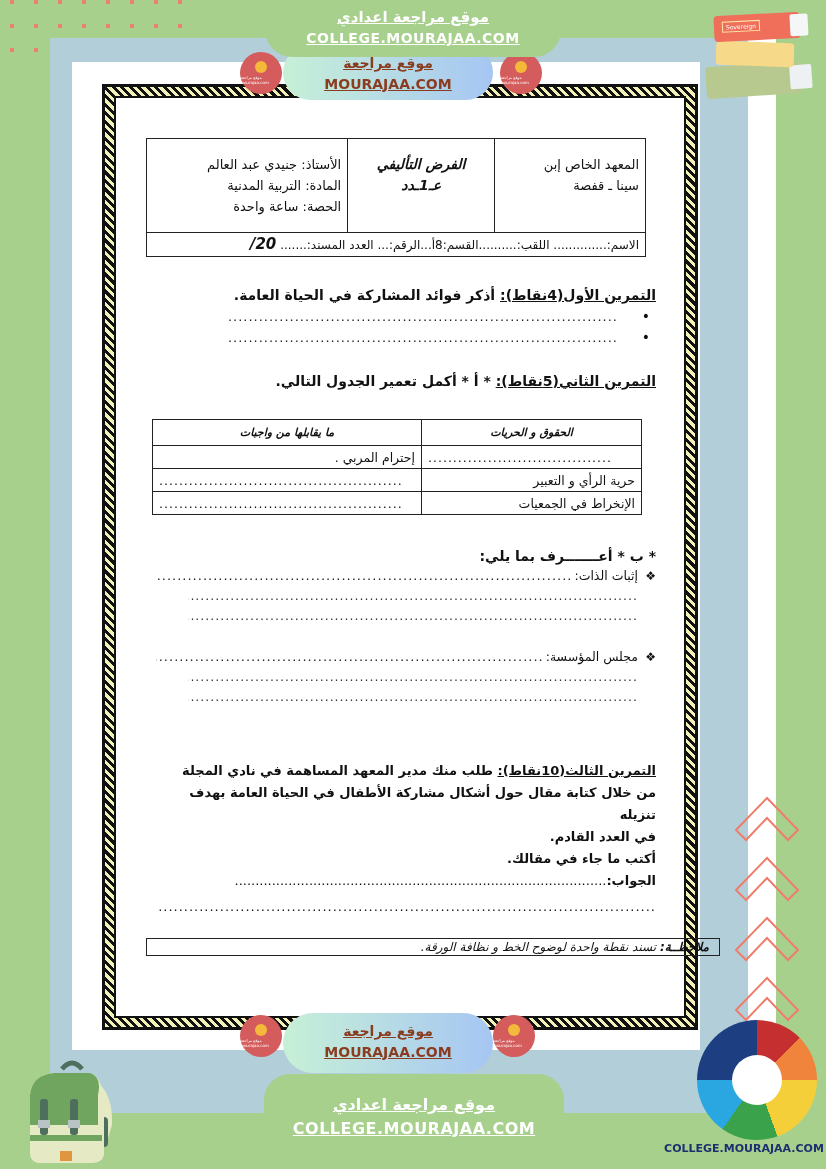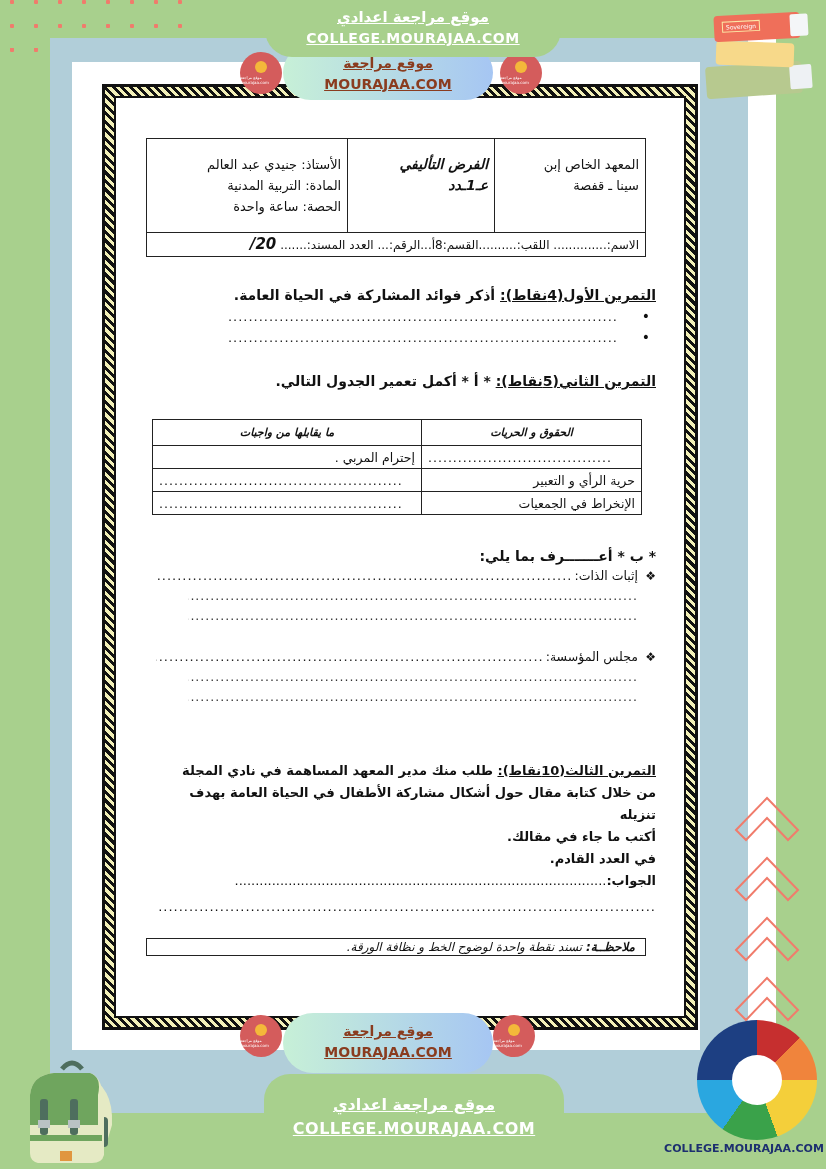--- a/index.html
+++ b/index.html
@@ -59,21 +59,21 @@
 
     
     .hdr {
       position: absolute; left: 30px; top: 40px; width: 500px;
       border: 1.5px solid #222;
       border-collapse: collapse;
       font-size: 13px;
     }
     .hdr td { border: 1.5px solid #222; vertical-align: top; padding: 15px 6px; line-height: 21px; }
     .hdr .school { width: 150px; }
-    .hdr .title-cell { width: 146px; font-weight: bold; font-style: italic; font-size: 14px; }
+    .hdr .title-cell { width: 146px; text-align: center; font-weight: bold; font-style: italic; font-size: 14px; }
     .hdr .info { width: 200px; }
     .hdr .row2 td { font-size: 12px; padding: 2px 6px; line-height: 18px; }
     .score { font-weight: bold; font-style: italic; font-size: 15px; direction: ltr; display: inline-block; }
 
     .ex-title { font-weight: bold; font-size: 14px; }
     .ex-title u { text-decoration: underline; }
     .line { font-size: 13px; letter-spacing: 1px; color: #222; white-space: nowrap; overflow: hidden; }
 
     .ex1 { position: absolute; right: 28px; top: 189px; width: 500px; }
     .ex1 .bul { display: flex; align-items: center; margin-top: 5px; }
@@ -96,21 +96,21 @@
     .def-item { display: flex; align-items: baseline; font-size: 12.5px; margin-top: 2px; }
     .def-item .sym { width: 18px; font-size: 12px; }
     .def-item .lbl { white-space: nowrap; margin-left: 2px; }
     .def-item .line { flex: 1; }
     .cont-line { font-size: 12.5px; letter-spacing: 1px; color: #333; margin-right: 18px; margin-top: 5px; white-space: nowrap; overflow: hidden; width: 450px; }
 
     .ex3 { position: absolute; right: 28px; top: 662px; width: 500px; font-weight: bold; font-size: 13px; line-height: 22px; }
     .ex3 .ans-line { font-weight: normal; letter-spacing: 1px; white-space: nowrap; overflow: hidden; }
 
     .note {
-      position: absolute; left: 30px; top: 840px; width: 500px;
+      position: absolute; left: 30px; top: 840px; width: 574px;
       border: 1.5px solid #222; padding: 1px 10px;
       font-size: 12px; font-style: italic;
     }
     .note b { font-weight: bold; }
 
     
     .banner-top {
       position: absolute; left: 266px; top: 0; width: 294px; height: 56px;
       background: #a8d08d;
       border-radius: 0 0 26px 26px;
@@ -269,22 +269,22 @@
         </div>
         <div class="cont-line">...........................................................................................................</div>
         <div class="cont-line">...........................................................................................................</div>
       </div>
 
       <div class="ex3">
         <div>
           <u>التمرين الثالث(10نقاط):</u><span> طلب منك مدير المعهد المساهمة في نادي المجلة</span>
         </div>
         <div>من خلال كتابة مقال حول أشكال مشاركة الأطفال في الحياة العامة بهدف تنزيله</div>
+        <div>في العدد القادم.</div>
         <div>أكتب ما جاء في مقالك.</div>
-        <div>في العدد القادم.</div>
         <div style="white-space:nowrap; overflow:hidden;">
           <span>الجواب:</span><span class="ans-line">..........................................................................................</span>
         </div>
         <div class="ans-line" style="margin-top:4px;">................................................................................................................</div>
       </div>
 
       <div class="note">
         <b>ملاحظــة:</b><span> تسند نقطة واحدة لوضوح الخط و نظافة الورقة.</span>
       </div>
 

